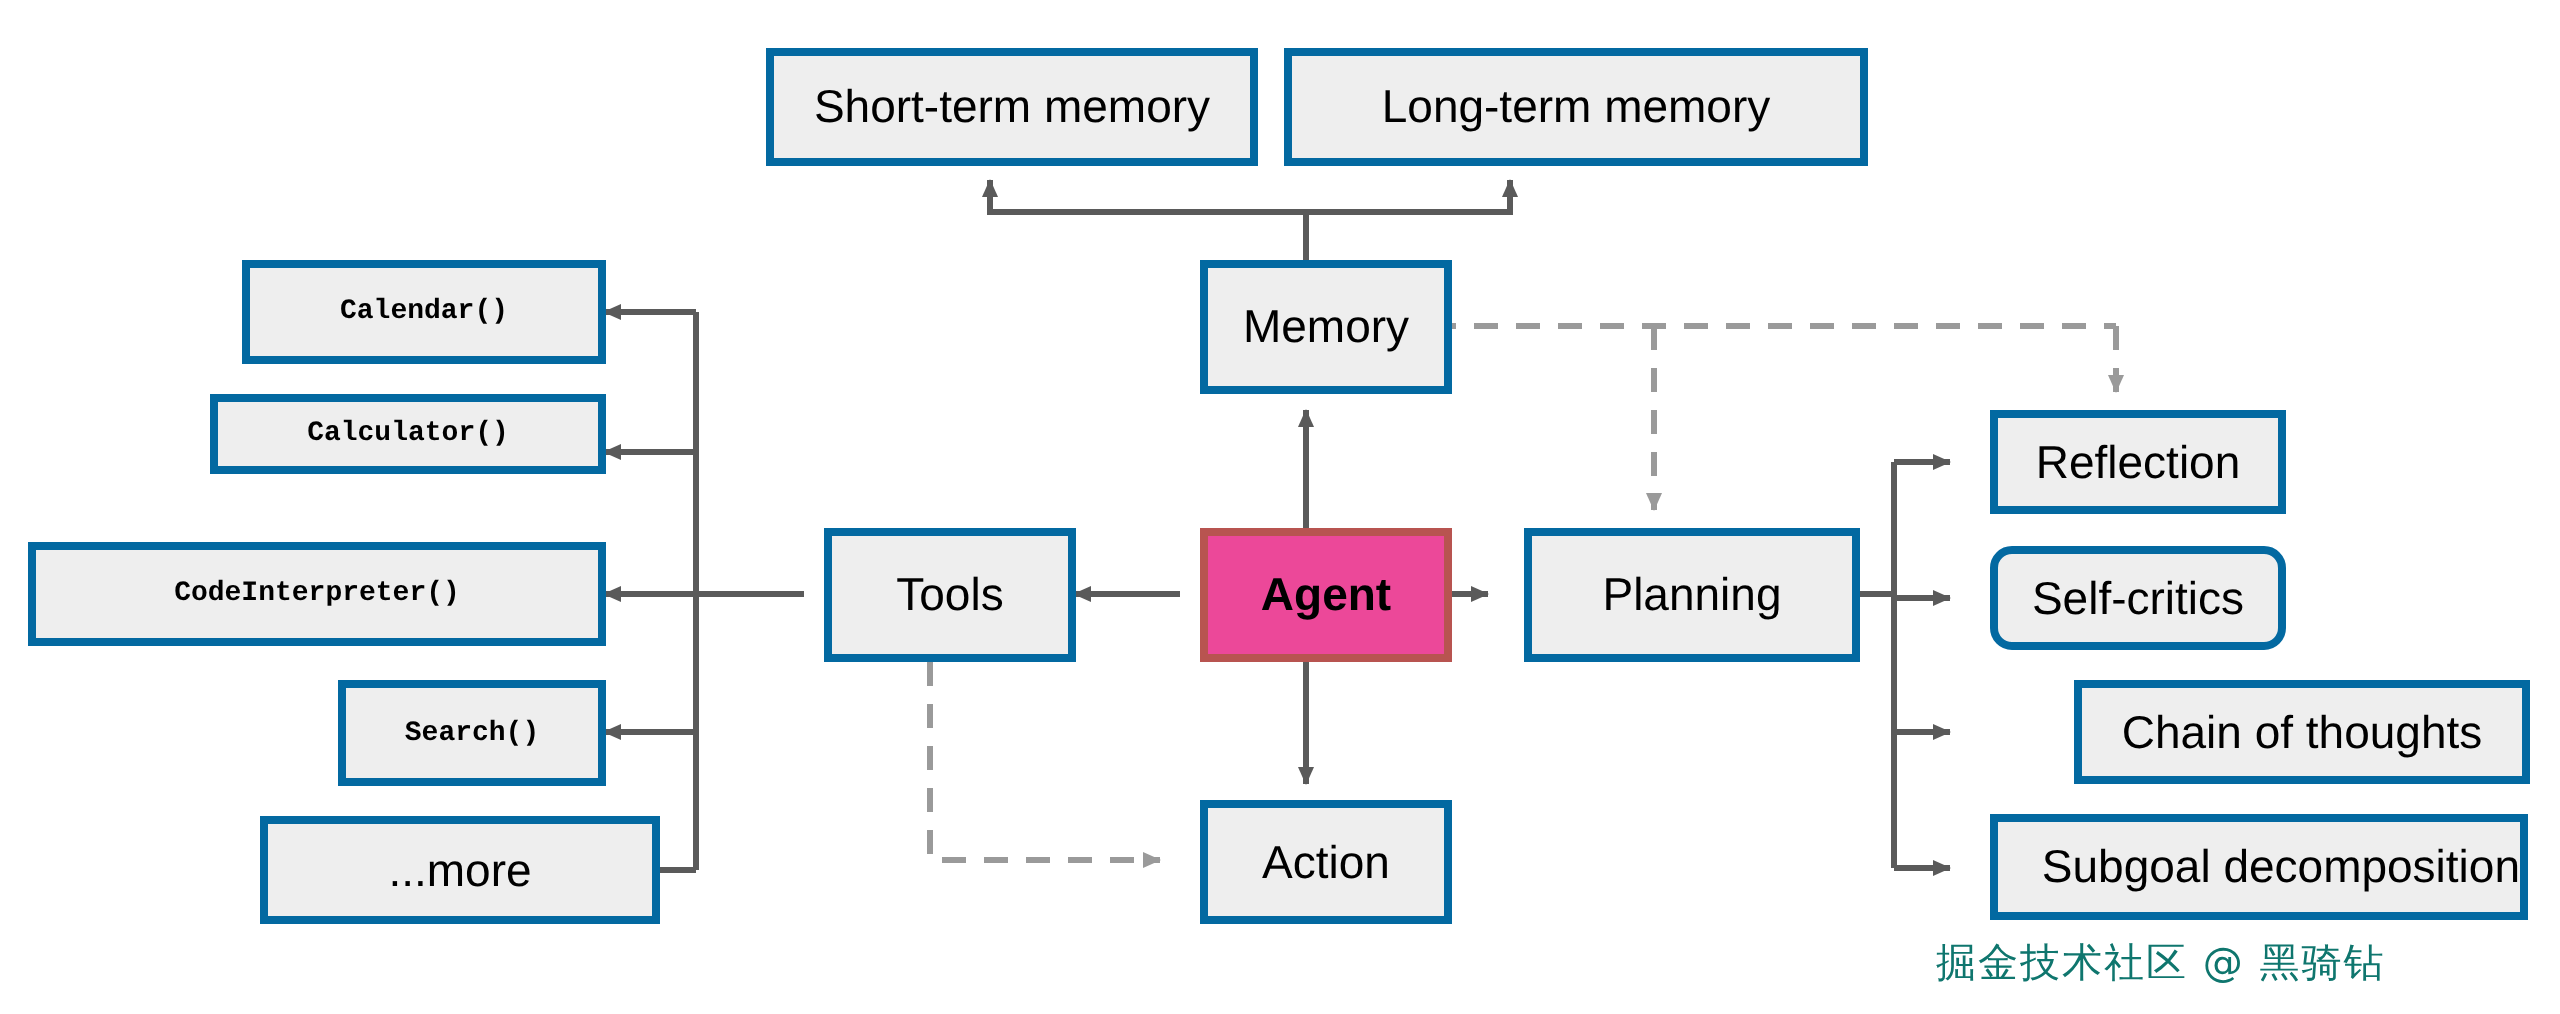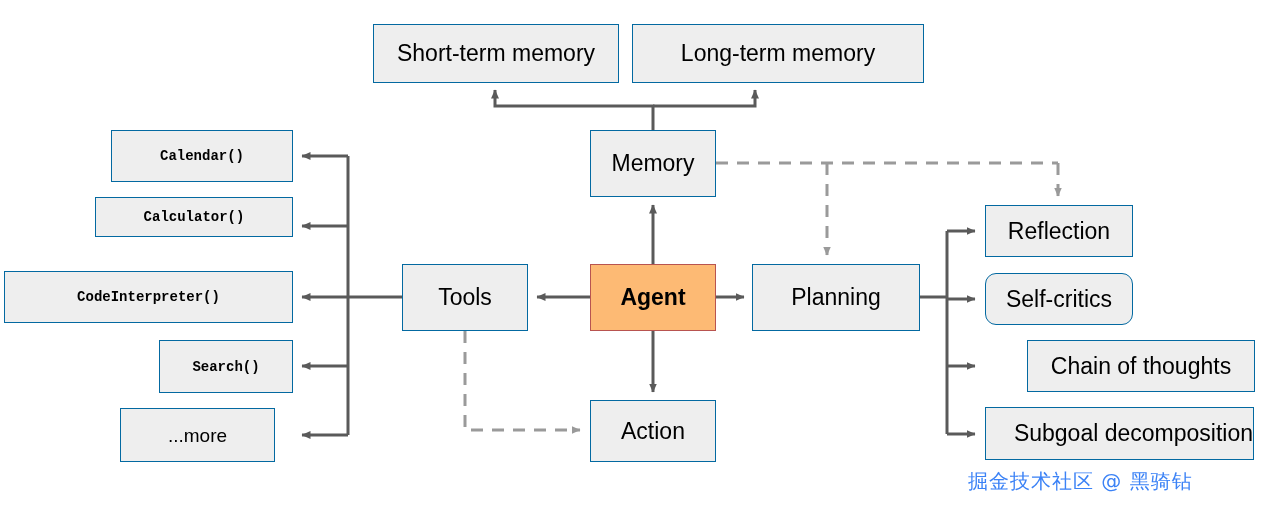--- a/index.html
+++ b/index.html
@@ -9,69 +9,70 @@
     font-family:"Liberation Sans", sans-serif;
     overflow:hidden;
   }
   #stage{position:relative;width:1280px;height:507px;}
   svg.wires{position:absolute;left:0;top:0;width:1280px;height:507px;pointer-events:none;}
 
   .node{
     position:absolute;
     box-sizing:border-box;
     background:#eeeeee;
-    border:1px solid #0369a1;
+    border:4px solid #0369a1;
     display:flex;align-items:center;justify-content:center;
     color:#000000;
     font-size:23px;
     line-height:1;
     text-align:center;
     white-space:nowrap;
+    margin-left:10px;
   }
   .node.mono{
     font-family:"Liberation Mono","DejaVu Sans Mono",monospace;
     font-weight:bold;
     font-size:14px;
     letter-spacing:0px;
   }
   .node.accent{
-    background:#fdba74;
+    background:#ec4899;
     border-color:#b85450;
     font-weight:bold;
   }
 
   
   #short-term{left:373px;top:24px;width:246px;height:59px;}
   #long-term{left:632px;top:24px;width:292px;height:59px;}
 
   
   #memory{left:590px;top:130px;width:126px;height:67px;text-align:center;}
   #agent{left:590px;top:264px;width:126px;height:67px;}
   #action{left:590px;top:400px;width:126px;height:62px;}
 
   
   #tools{left:402px;top:264px;width:126px;height:67px;}
   #calendar{left:111px;top:130px;width:182px;height:52px;}
   #calculator{left:95px;top:197px;width:198px;height:40px;}
   #codeinterpreter{left:4px;top:271px;width:289px;height:52px;}
   #search{left:159px;top:340px;width:134px;height:53px;}
-  #more{left:120px;top:408px;width:155px;height:54px;font-size:19px;}
+  #more{left:120px;top:408px;width:200px;height:54px;font-size:23px;}
 
   
   #planning{left:752px;top:264px;width:168px;height:67px;}
   #reflection{left:985px;top:205px;width:148px;height:52px;}
   #self-critics{left:985px;top:273px;width:148px;height:52px;border-radius:11px;}
   #chain{left:1027px;top:340px;width:228px;height:52px;}
   #subgoal{left:985px;top:407px;width:269px;height:53px;justify-content:flex-end;}
 
   #watermark{
     position:absolute;
     left:968px;top:468px;
     font-size:20px;
-    color:#3b82f6;
+    color:#0f766e;
     font-family:"DejaVu Sans", sans-serif;
     white-space:nowrap;
     letter-spacing:1px;
   }
 </style>
 </head>
 <body>
 
 <div id="stage">
 

